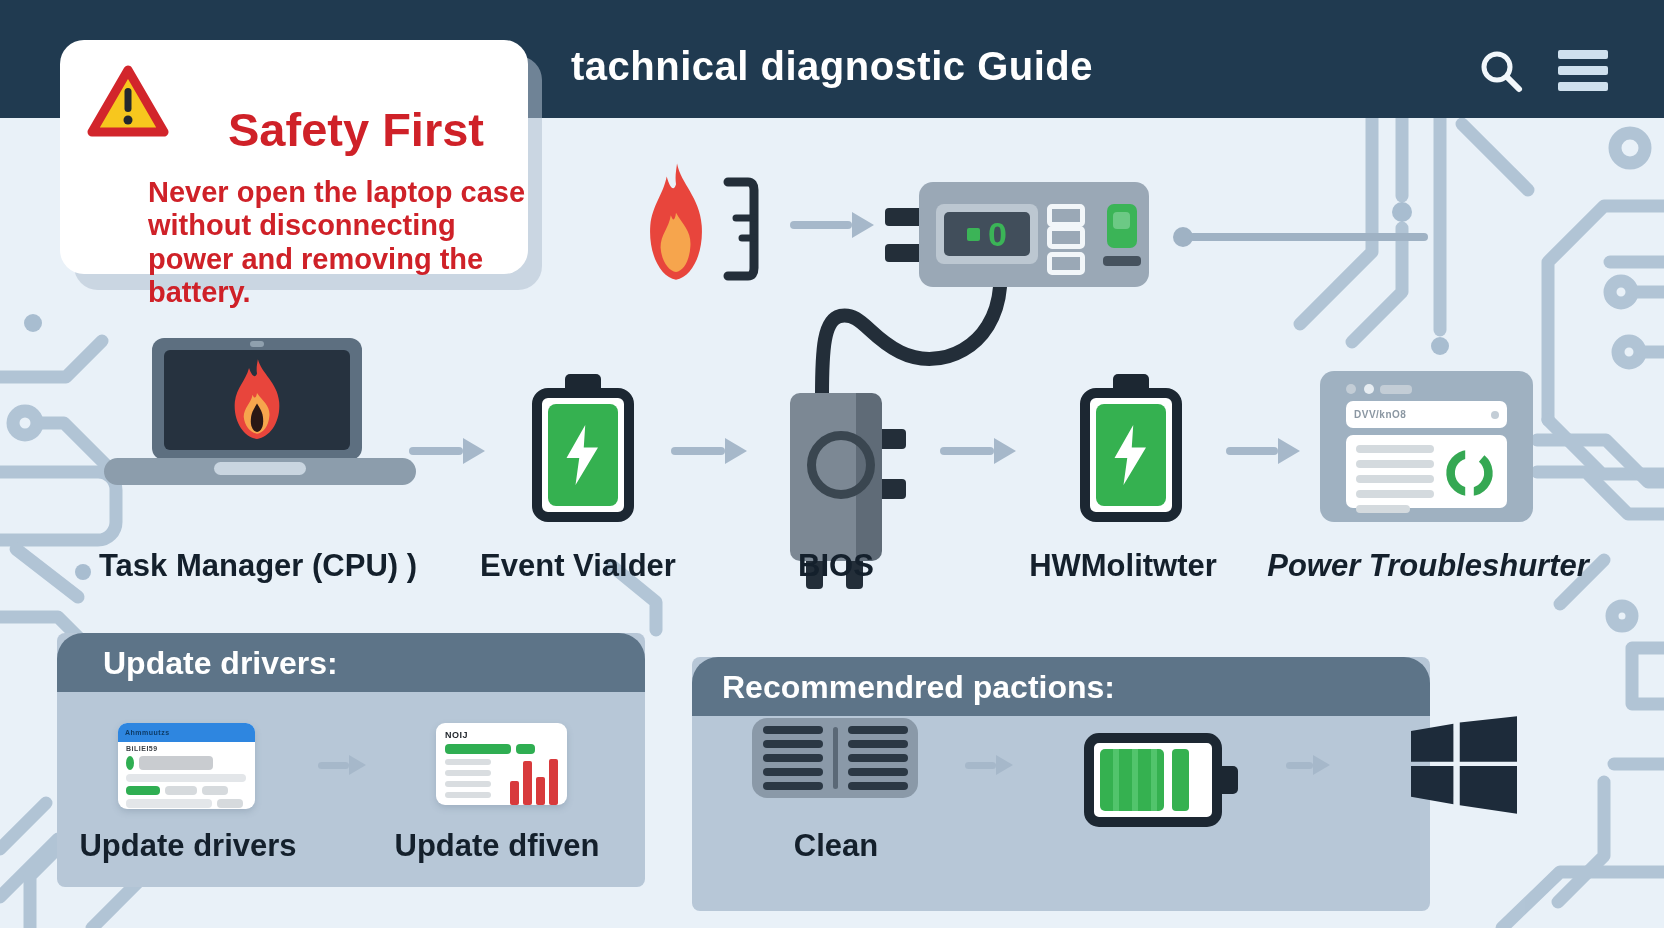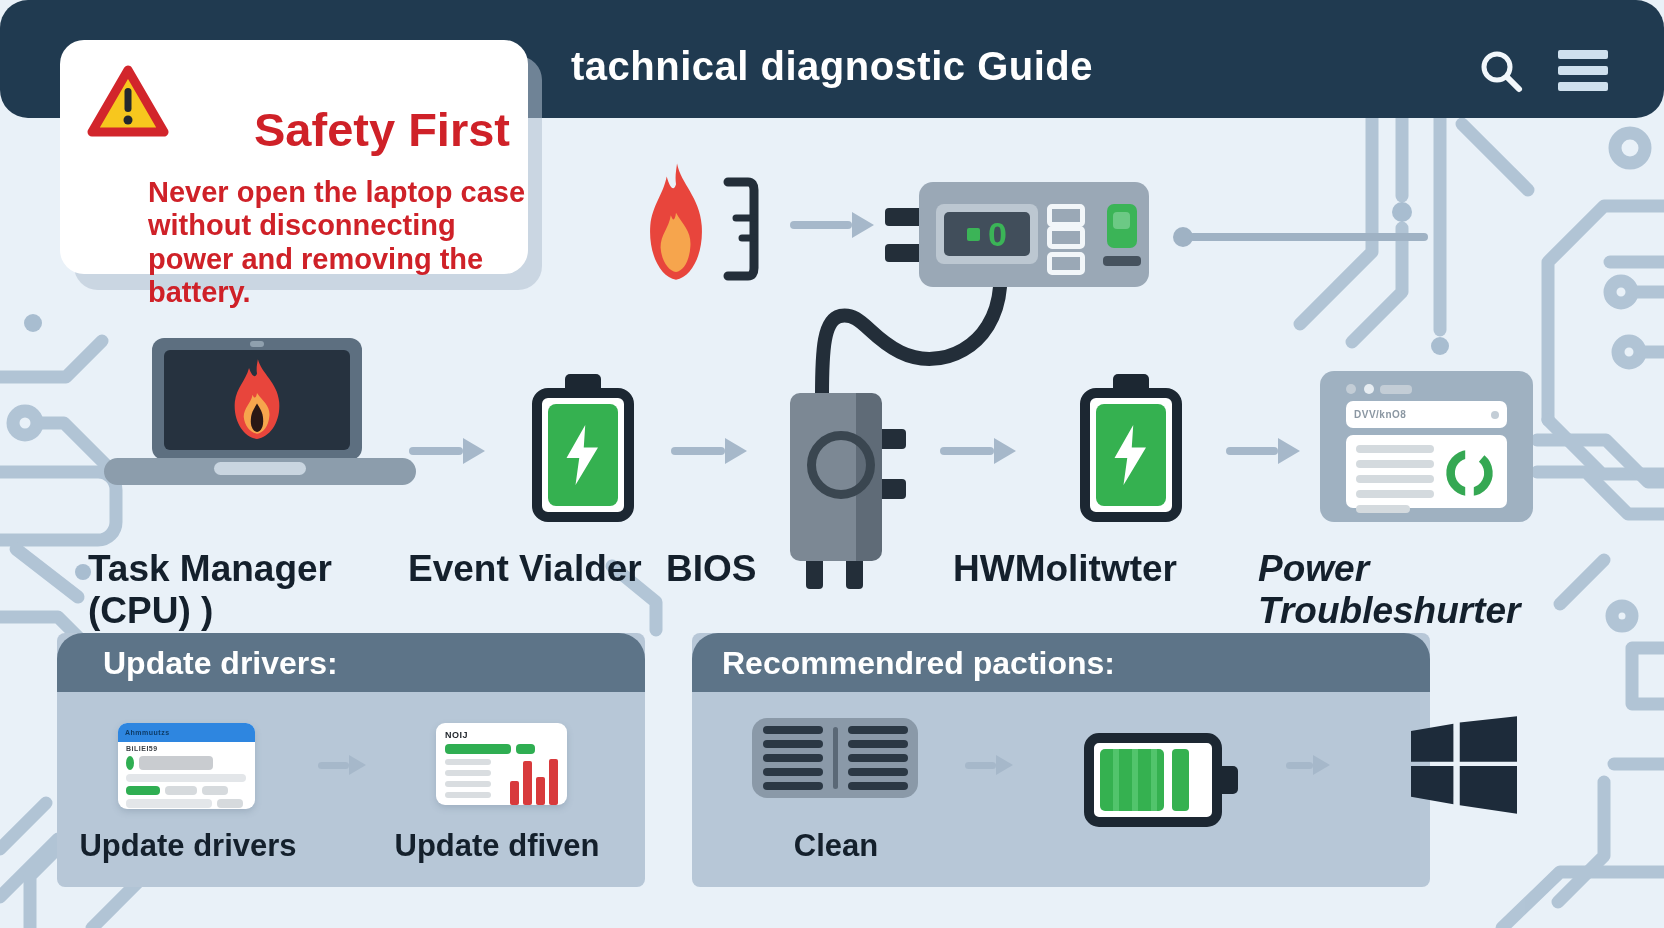--- a/index.html
+++ b/index.html
@@ -1,38 +1,38 @@
 <!DOCTYPE html>
 <html><head>
 <meta charset="utf-8">
 <style>
   html,body{margin:0;padding:0;background:#cfd8e0;font-family:"Liberation Sans",sans-serif;}
   .stage{position:relative;width:1664px;height:928px;background:#e9f1f8;overflow:hidden;}
   .abs{position:absolute;}
   svg{display:block;}
 
   
-  .topbar{left:0;top:0;width:1664px;height:118px;background:#203a50;border-radius:28px;}
+  .topbar{left:0;top:0;width:1664px;height:118px;background:#203a50;}
   .title{width:100%;text-align:center;top:44px;color:#fff;font-size:40px;font-weight:bold;letter-spacing:.5px;}
 
   
   .safety{left:60px;top:40px;width:468px;height:234px;background:#fff;border-radius:24px;
           box-shadow:14px 16px 0 rgba(176,192,208,.55);}
-  .safety-title{left:168px;top:62px;color:#cf2128;font-size:47px;font-weight:bold;margin-left:26px;}
+  .safety-title{left:168px;top:62px;color:#cf2128;font-size:47px;font-weight:bold;}
   .safety-body{left:88px;top:136px;width:398px;color:#cf2128;font-size:29px;font-weight:bold;line-height:1.15;}
 
   
   .arrow{height:26px;display:flex;align-items:center;}
   .arrow .shaft{height:8px;background:#a6b8ca;border-radius:4px;flex:1;}
   .arrow .head{width:0;height:0;border-top:13px solid transparent;border-bottom:13px solid transparent;border-left:22px solid #a6b8ca;}
   .arrow.small .shaft{height:7px;}
   .arrow.small .head{border-top-width:10px;border-bottom-width:10px;border-left-width:17px;}
 
   
-  .flabel{top:548px;width:340px;color:#14202c;font-size:37px;font-weight:bold;}
+  .flabel{top:548px;width:340px;text-align:center;color:#14202c;font-size:31px;font-weight:bold;}
   .plabel{top:828px;width:320px;text-align:center;color:#14202c;font-size:31px;font-weight:bold;}
 
   
   .lt-screen{left:152px;top:338px;width:210px;height:122px;background:#5d6f80;border-radius:12px;}
   .lt-inner{position:absolute;left:12px;top:12px;right:12px;bottom:10px;background:#26323f;border-radius:6px;display:flex;align-items:center;justify-content:center;}
   .lt-cam{position:absolute;left:50%;top:3px;width:14px;height:6px;margin-left:-7px;background:#8fa0ae;border-radius:3px;}
   .lt-base{left:104px;top:458px;width:312px;height:27px;background:#8c9dac;border-radius:14px;}
   .lt-notch{position:absolute;left:50%;top:4px;width:92px;height:13px;margin-left:-46px;background:#c9d5e0;border-radius:7px;}
 
   
@@ -358,21 +358,21 @@
       <div class="bars">
         <i style="height:24px;"></i>
           <i style="height:44px;"></i>
           <i style="height:28px;"></i>
           <i style="height:46px;"></i>
       </div>
     </div>
   </div>
   <div class="abs plabel" style="left:337px;">Update dfiven</div>
 
-  <div class="abs panel" style="left:692px;width:738px;">
+  <div class="abs panel" style="left:692px;width:738px;margin-top:24px;">
     <div class="phead">
       <span style="left:30px;">Recommendred pactions:</span>
     </div>
   </div>
   <div class="abs vent">
     <div class="col">
         <i></i>
         <i></i>
         <i></i>
         <i></i>

